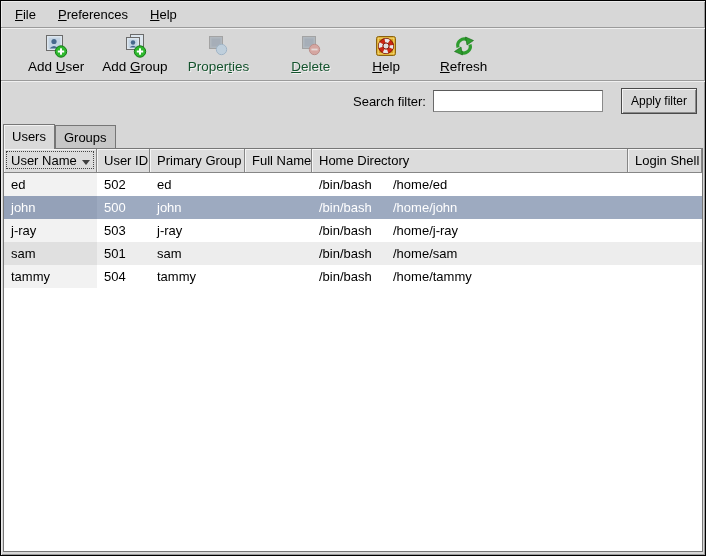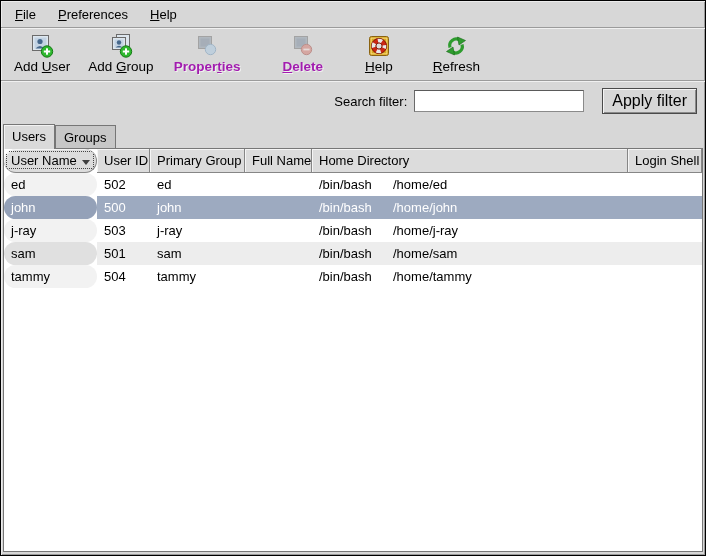--- a/index.html
+++ b/index.html
@@ -21,52 +21,52 @@
     padding-left:10px; gap:14px;
     border-bottom:1px solid #9b9b9b;
     box-shadow: 0 1px 0 #f0f0f0;
   }
   .menu-item { padding:2px 4px; cursor:default; }
   .menu-item u { text-decoration:underline; }
   
   .toolbar {
     height:53px; flex:0 0 53px;
     display:flex; align-items:flex-start;
-    padding:3px 0 0 6px;
+    padding:3px 0 0 20px;
     border-bottom:1px solid #9b9b9b;
     box-shadow: 0 1px 0 #f0f0f0;
   }
   .tbtn {
     display:flex; flex-direction:column; align-items:center;
     padding:2px 6px 1px; border:1px solid transparent;
     font-size:13.5px;
   }
   .tbtn .ticon { width:24px; height:24px; margin-bottom:1px; }
   .tbtn .ticon svg { width:24px; height:24px; display:block; }
-  .tbtn.disabled { color:#a21caf; text-shadow:1px 1px 0 #f2f2f2;font-weight:bold; }
+  .tbtn.disabled { color:#14532d; text-shadow:1px 1px 0 #f2f2f2; }
   .tbtn.disabled .ticon svg { opacity:.5; }
   .tbtn.b2 { margin-left:4px; } .tbtn.b3 { margin-left:6px; }
   .tbtn.b4 { margin-left:28px; } .tbtn.b5 { margin-left:28px; }
   .tbtn.b6 { margin-left:26px; }
   
   .filter-row {
     height:40px; flex:0 0 40px;
     display:flex; align-items:center; justify-content:flex-end;
     padding-right:8px;
   }
   .filter-label { margin-right:7px; }
   .filter-input {
     width:170px; height:22px;
     border:1px solid #8a8a8a; border-top-color:#5a5a5a; border-left-color:#6a6a6a;
     background:#fff; font-family:"Liberation Sans",sans-serif; font-size:13px;
     padding:0 3px; outline:none;
   }
   .apply-btn {
     margin-left:18px; height:26px; padding:0 9px;
-    background:#d7d7d7; font-family:"Liberation Sans",sans-serif; font-size:16px;
+    background:#d7d7d7; font-family:"Liberation Sans",sans-serif; font-size:12px;
     border:1px solid #4a4a4a;
     box-shadow: inset 1px 1px 0 #f4f4f4, inset -1px -1px 0 #8a8a8a;
   }
   
   .tabstrip {
     height:27px; flex:0 0 27px;
     display:flex; align-items:flex-end;
     padding-left:2px; position:relative; z-index:2;
   }
   .tab {
@@ -106,21 +106,21 @@
   .sort-arrow {
     width:0; height:0; margin-left:auto; margin-right:2px;
     border:4px solid transparent; border-top:5px solid #3f3f3f; border-bottom:none;
     position:relative; top:2px;
   }
   .row { display:flex; height:23px; flex:0 0 23px; }
   .cell {
     padding-left:7px; line-height:23px;
     white-space:nowrap; overflow:hidden;
   }
-  .c0{width:93px;border-radius:12px;} .c1{width:53px;} .c2{width:95px;}
+  .c0{width:93px;} .c1{width:53px;} .c2{width:95px;}
   .c3{width:67px;} .c4{width:74px;} .c5{flex:1;}
   .row.white .cell { background:#ffffff; }
   .row.white .c0   { background:#f2f2f2; }
   .row.gray .cell  { background:#ededed; }
   .row.gray .c0    { background:#e0e0e0; }
   .row.selected .cell { background:#9daac0; color:#fff; }
   .row.selected .c0   { background:#94a1b8; }
 </style>
 </head>
 <body>

